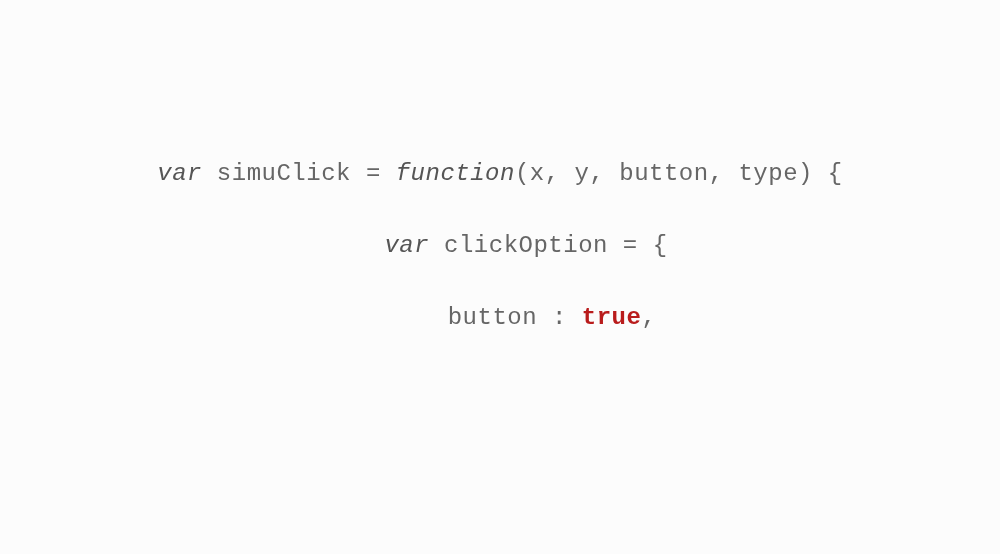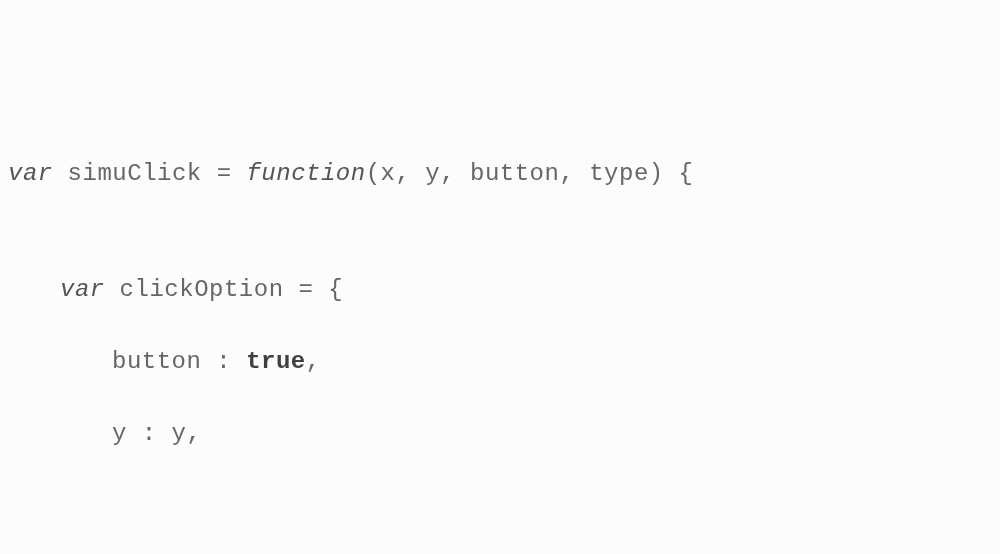--- a/index.html
+++ b/index.html
@@ -12,41 +12,41 @@
       font-size: 24px;
       line-height: 1.5;
       background: #fcfcfc;
       color: #666;
       padding: 12px 8px;
       white-space: pre;
       letter-spacing: 0.5px;
     }
     .code-line {
       display: block;
+      text-align: center;
     }
     .keyword {
       font-style: italic;
       color: #555;
     }
     .bold {
       font-weight: bold;
-      color: #404040;
+      color: #b91c1c;
     }
-    .indent-1 { padding-left: 52px; margin-top: 44px; }
+    .indent-1 { padding-left: 52px; }
     .indent-2 { padding-left: 104px; }
   </style>
 </head>
 <body>
 
 
 
 <div><span class="code-line"><span class="keyword">var</span><span> simuClick = </span><span class="keyword">function</span><span>(x, y, button, type) {</span></span>
 <span class="code-line indent-1"><span class="keyword">var</span><span> clickOption = {</span></span>
 <span class="code-line indent-2"><span>button : </span><span class="bold">true</span><span>,</span></span>
-<span class="code-line indent-2"><span>y : y,</span></span>
 
 
 
 
 
 
 
 </div>
 
 

